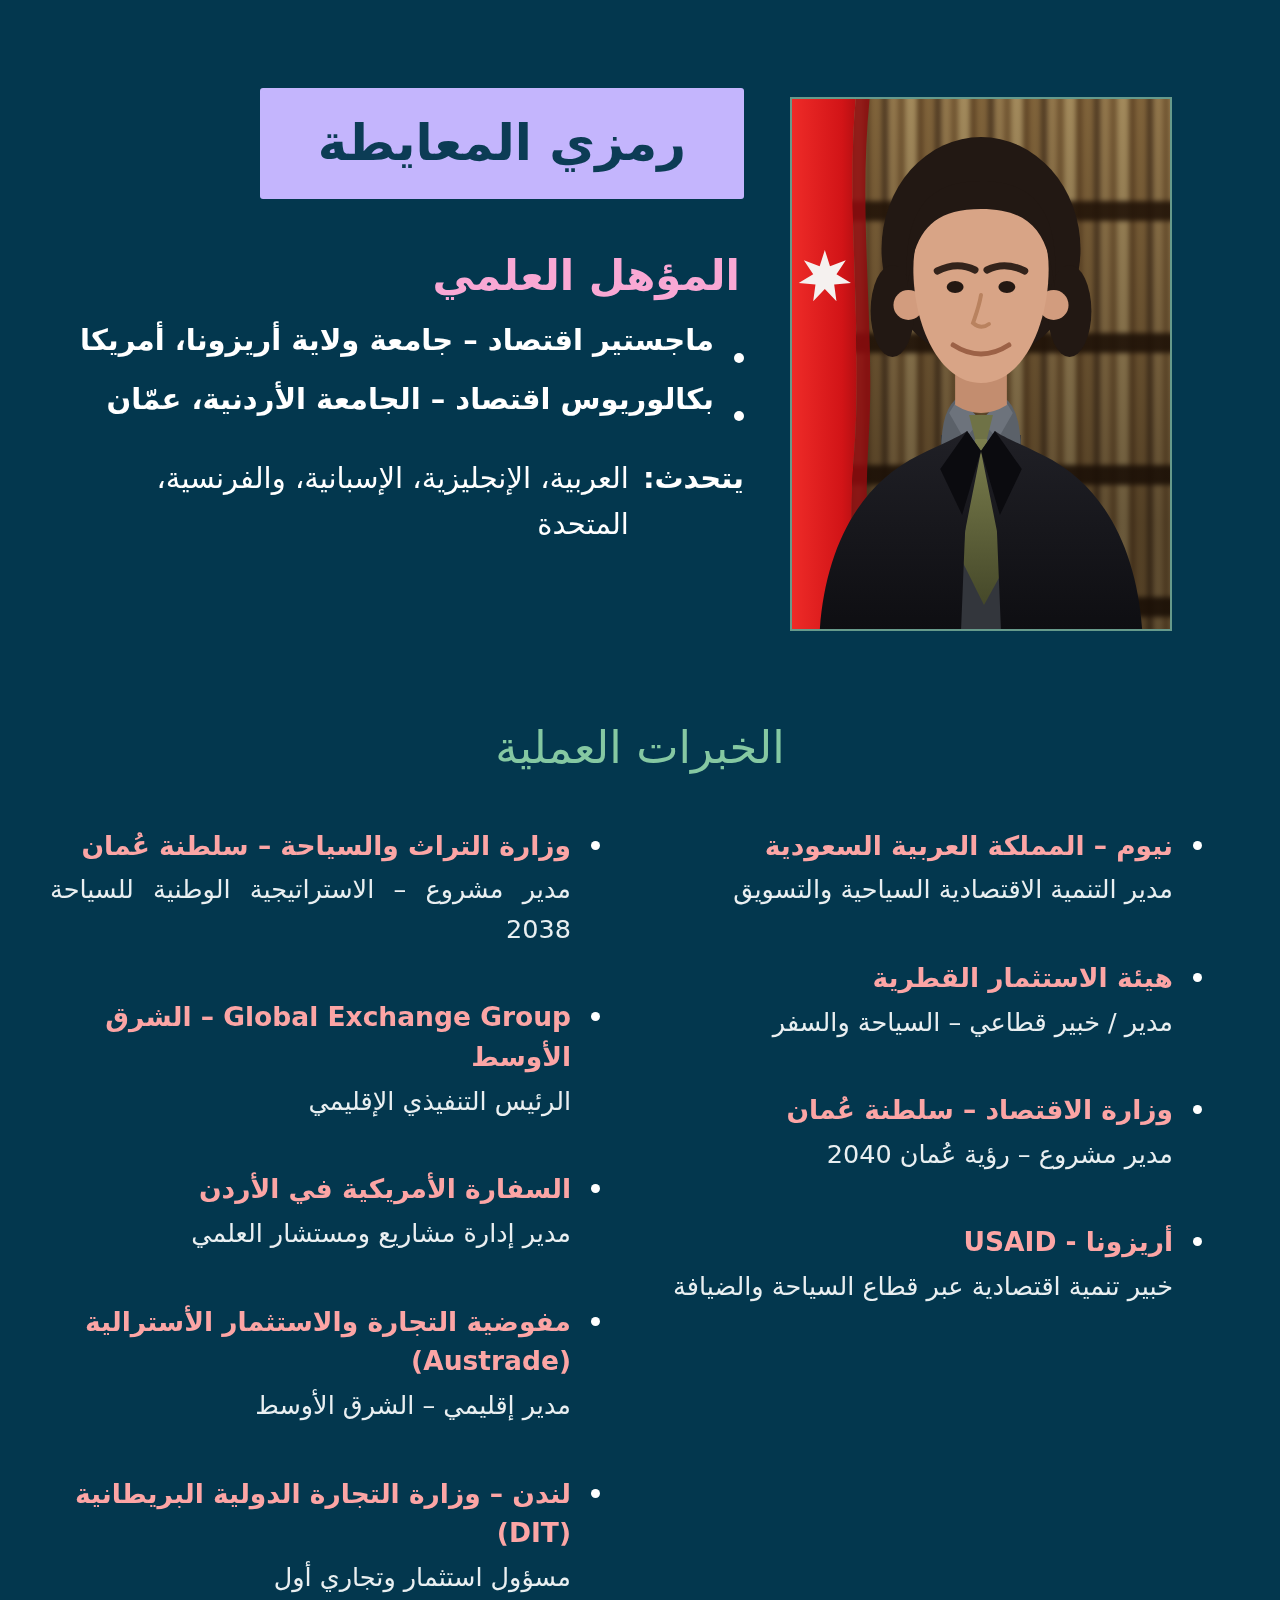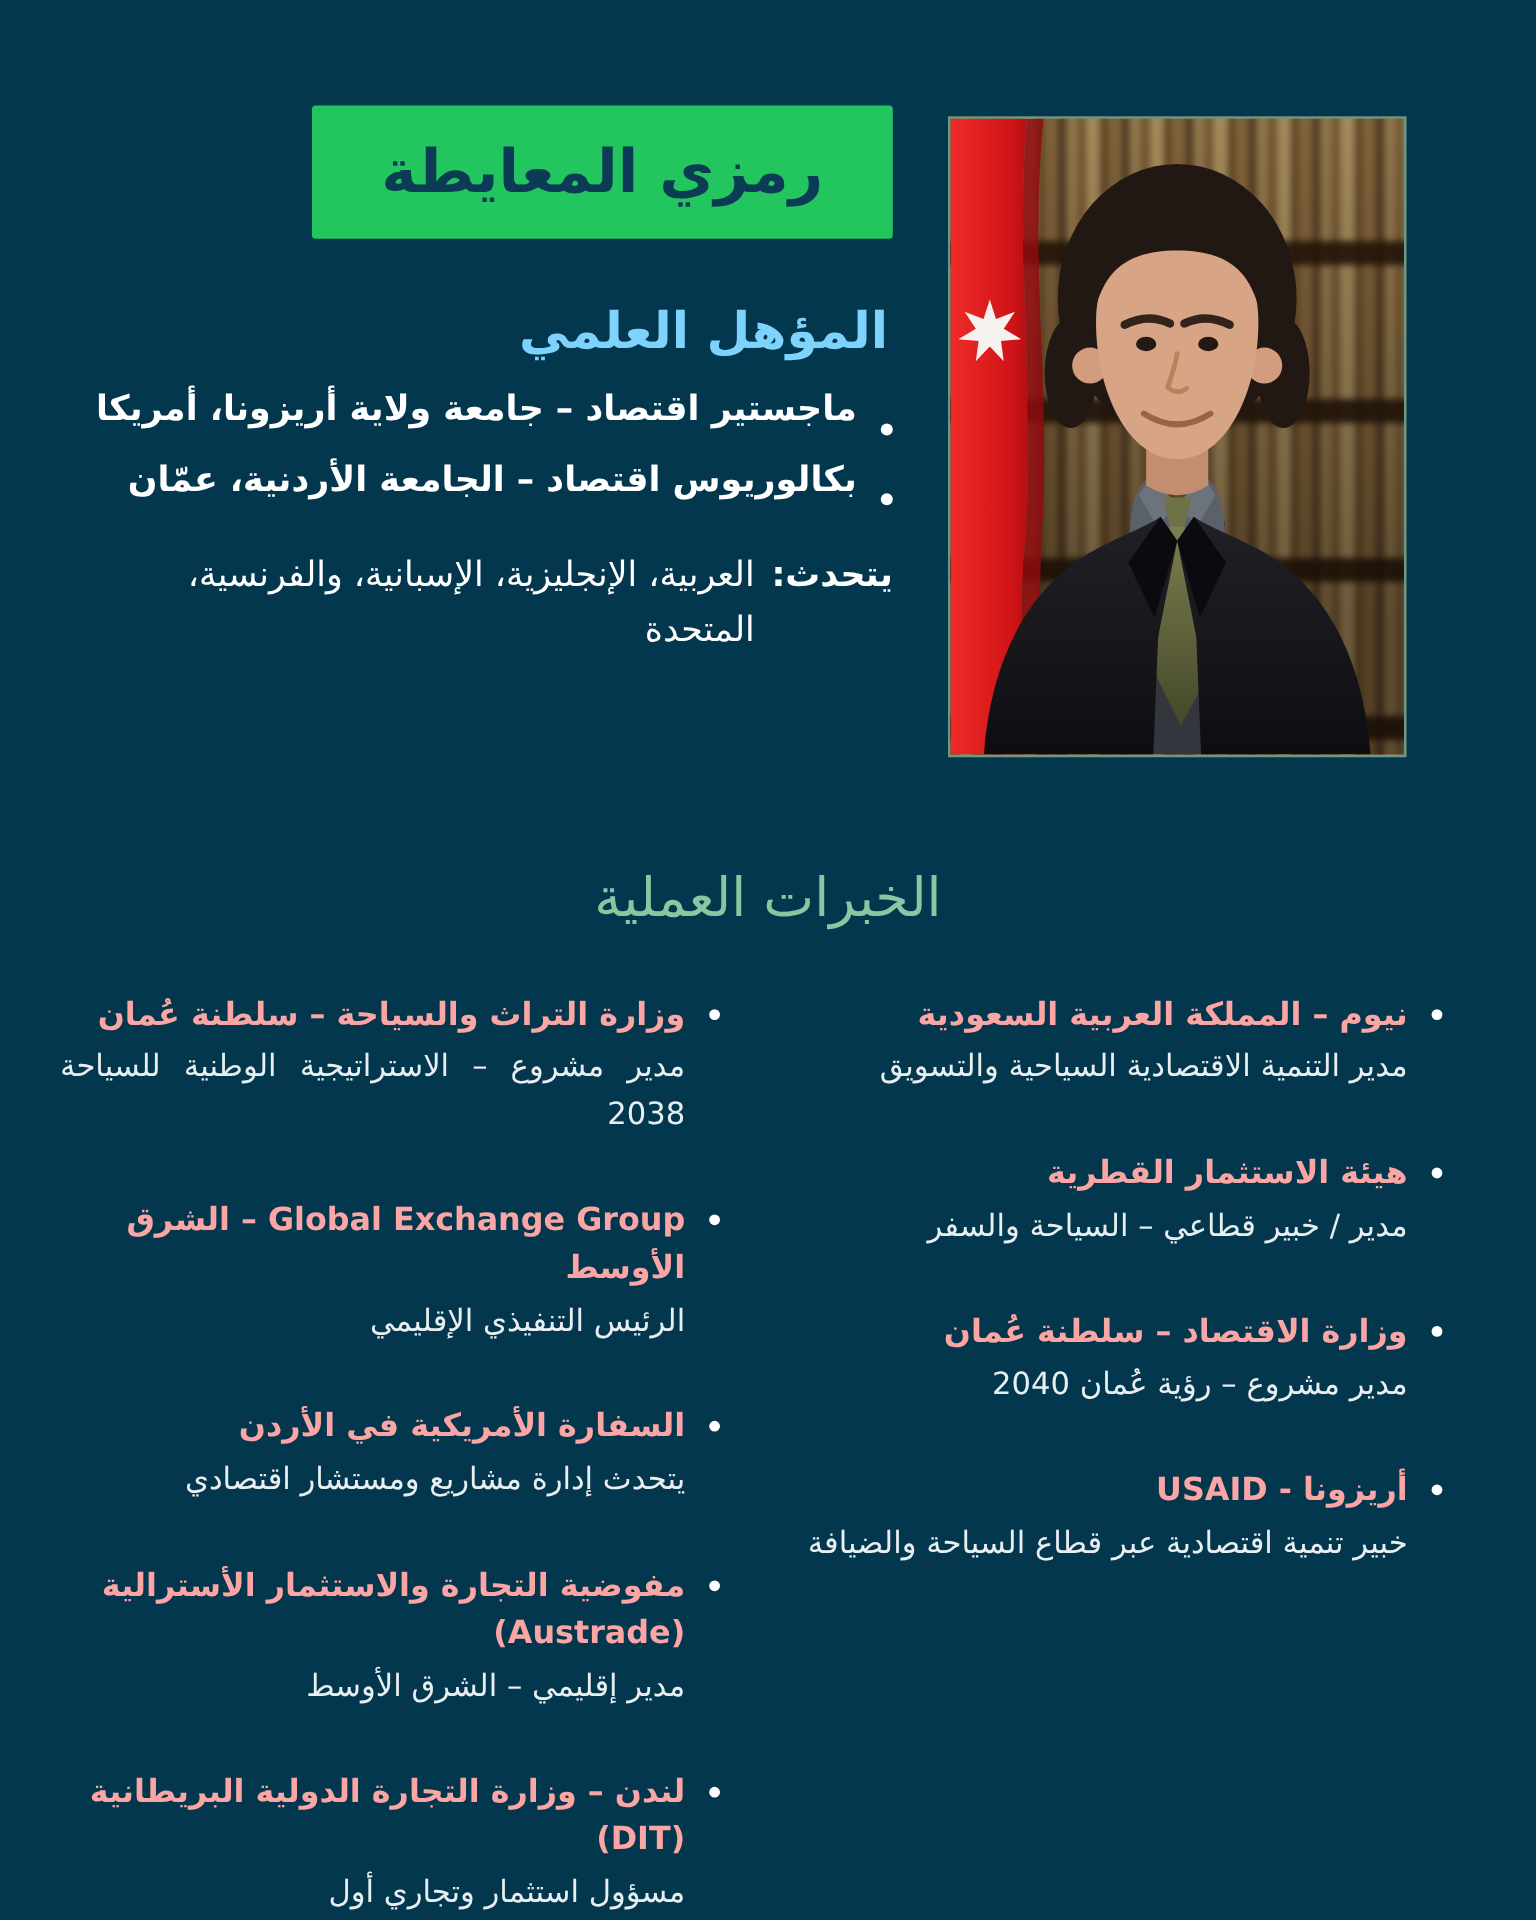--- a/index.html
+++ b/index.html
@@ -23,26 +23,26 @@
         #b3945f 0 10px, #8a6a3e 10px 17px, #c9ad74 17px 29px,
         #74552f 29px 35px, #9c7b49 35px 47px, #5d452a 47px 53px);
   }
   .photo-shade{
     position:absolute;inset:0;
     background:linear-gradient(180deg, rgba(25,12,5,.22), rgba(12,6,2,.5) 80%);
   }
   .photo-svg{position:absolute;inset:0;width:100%;height:100%;}
   .info{flex:1;min-width:0;padding:0 48px 0 56px;box-sizing:border-box;}
   .name-badge{
-    display:inline-block;margin-top:88px;background:#22c55e;color:#0c3c55;
+    display:inline-block;margin-top:88px;background:#c4b5fd;color:#0c3c55;
     font-size:50px;font-weight:bold;line-height:1.25;
     padding:24px 58px;border-radius:3px;
   }
   .qual-title{
-    margin:50px 4px 0 0;color:#7dd3fc;font-size:42px;font-weight:bold;line-height:1.3;
+    margin:50px 4px 0 0;color:#f9a8d4;font-size:42px;font-weight:bold;line-height:1.3;
   }
   .qual-list{margin:16px 0 0;padding:0;list-style:none;}
   .qual-item{
     display:flex;gap:20px;align-items:flex-end;
     font-size:29px;font-weight:bold;line-height:1.5;margin:15px 0;
   }
   .dot{
     flex:none;width:10px;height:10px;border-radius:50%;background:#ffffff;margin-top:16px;
   }
   .langs{display:flex;gap:14px;margin:34px 0 0;font-size:29px;line-height:1.6;}
@@ -206,21 +206,21 @@
         <span class="dot"></span>
         <div class="exp-body">
           <div class="exp-org">Global Exchange Group – الشرق الأوسط</div>
           <div class="exp-role">الرئيس التنفيذي الإقليمي</div>
         </div>
       </div>
       <div class="exp-item">
         <span class="dot"></span>
         <div class="exp-body">
           <div class="exp-org">السفارة الأمريكية في الأردن</div>
-          <div class="exp-role">يتحدث إدارة مشاريع ومستشار اقتصادي</div>
+          <div class="exp-role">مدير إدارة مشاريع ومستشار العلمي</div>
         </div>
       </div>
       <div class="exp-item">
         <span class="dot"></span>
         <div class="exp-body">
           <div class="exp-org">مفوضية التجارة والاستثمار الأسترالية (Austrade)</div>
           <div class="exp-role">مدير إقليمي – الشرق الأوسط</div>
         </div>
       </div>
       <div class="exp-item">

